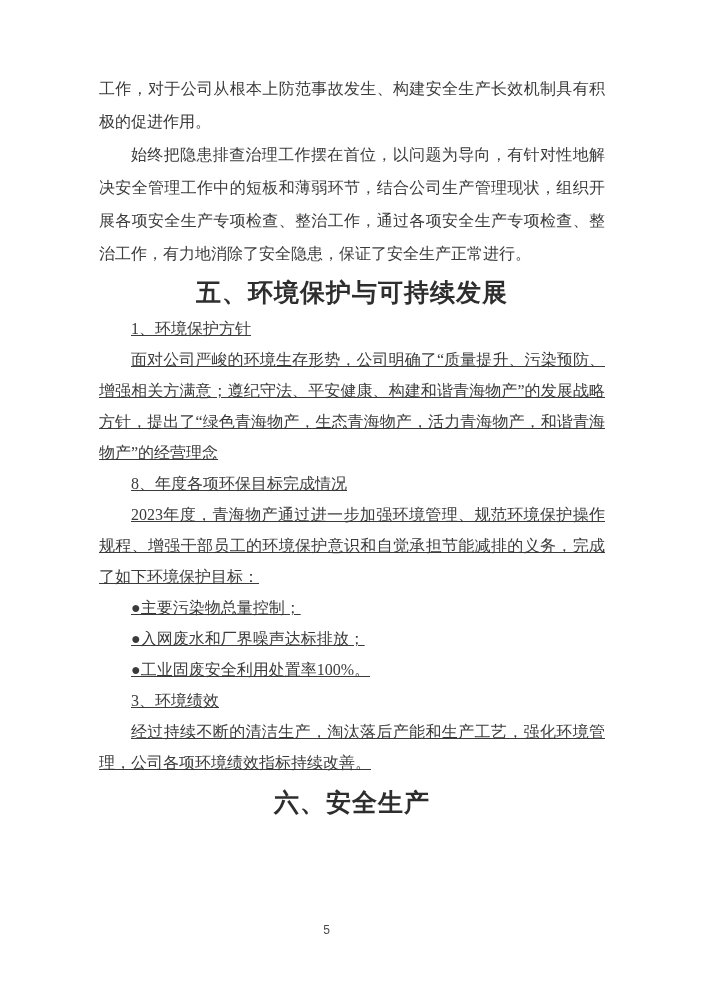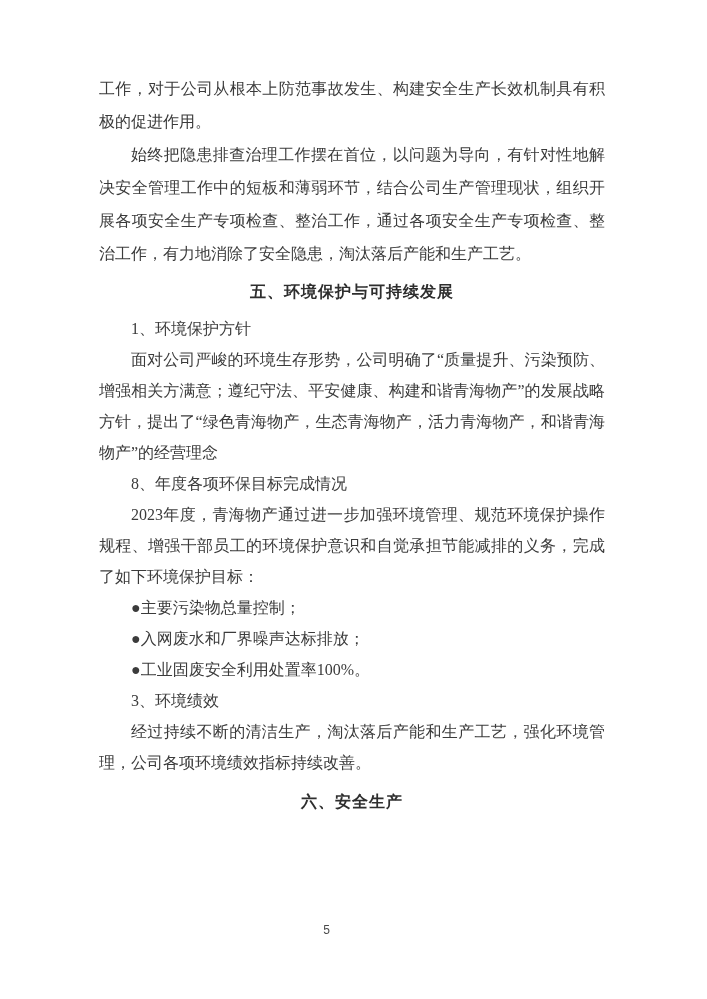--- a/index.html
+++ b/index.html
@@ -19,29 +19,29 @@
     font-size: 16px;
     color: #3b3b3b;
     text-align: justify;
     text-justify: inter-ideograph;
   }
   .para {
     margin: 0;
     text-indent: 2em;
   }
   .sec1 { line-height: 33px; }
-  .sec2 { line-height: 31px; }
+  .sec2 { line-height: 31px; text-decoration: underline; }
   .no-indent { text-indent: 0; }
   .section-heading {
     margin: 7px 0 6px 0;
     text-align: center;
     text-indent: 0;
     font-family: "Liberation Sans", "DejaVu Sans", sans-serif;
     font-weight: bold;
-    font-size: 16px;
+    font-size: 25px;
     line-height: 30px;
     color: #2e2e2e;
     letter-spacing: 1px;
   }
   .heading-safety { margin: 9px 0 8px 0; }
   .numbered-item { }
   .bullet-item { }
   .page-number {
     position: absolute;
     left: 0;
@@ -54,21 +54,21 @@
   }
 </style>
 </head>
 <body>
 
 <div class="page">
   <div class="content">
 
     <p class="para sec1 no-indent">工作，对于公司从根本上防范事故发生、构建安全生产长效机制具有积极的促进作用。</p>
 
-    <p class="para sec1">始终把隐患排查治理工作摆在首位，以问题为导向，有针对性地解决安全管理工作中的短板和薄弱环节，结合公司生产管理现状，组织开展各项安全生产专项检查、整治工作，通过各项安全生产专项检查、整治工作，有力地消除了安全隐患，淘汰落后产能和生产工艺。</p>
+    <p class="para sec1">始终把隐患排查治理工作摆在首位，以问题为导向，有针对性地解决安全管理工作中的短板和薄弱环节，结合公司生产管理现状，组织开展各项安全生产专项检查、整治工作，通过各项安全生产专项检查、整治工作，有力地消除了安全隐患，保证了安全生产正常进行。</p>
 
     <h2 class="section-heading">五、环境保护与可持续发展</h2>
 
     <p class="para sec2 numbered-item">1、环境保护方针</p>
 
     <p class="para sec2">面对公司严峻的环境生存形势，公司明确了“质量提升、污染预防、增强相关方满意；遵纪守法、平安健康、构建和谐青海物产”的发展战略方针，提出了“绿色青海物产，生态青海物产，活力青海物产，和谐青海物产”的经营理念</p>
 
     <p class="para sec2 numbered-item">8、年度各项环保目标完成情况</p>
 
     <p class="para sec2">2023年度，青海物产通过进一步加强环境管理、规范环境保护操作规程、增强干部员工的环境保护意识和自觉承担节能减排的义务，完成了如下环境保护目标：</p>

